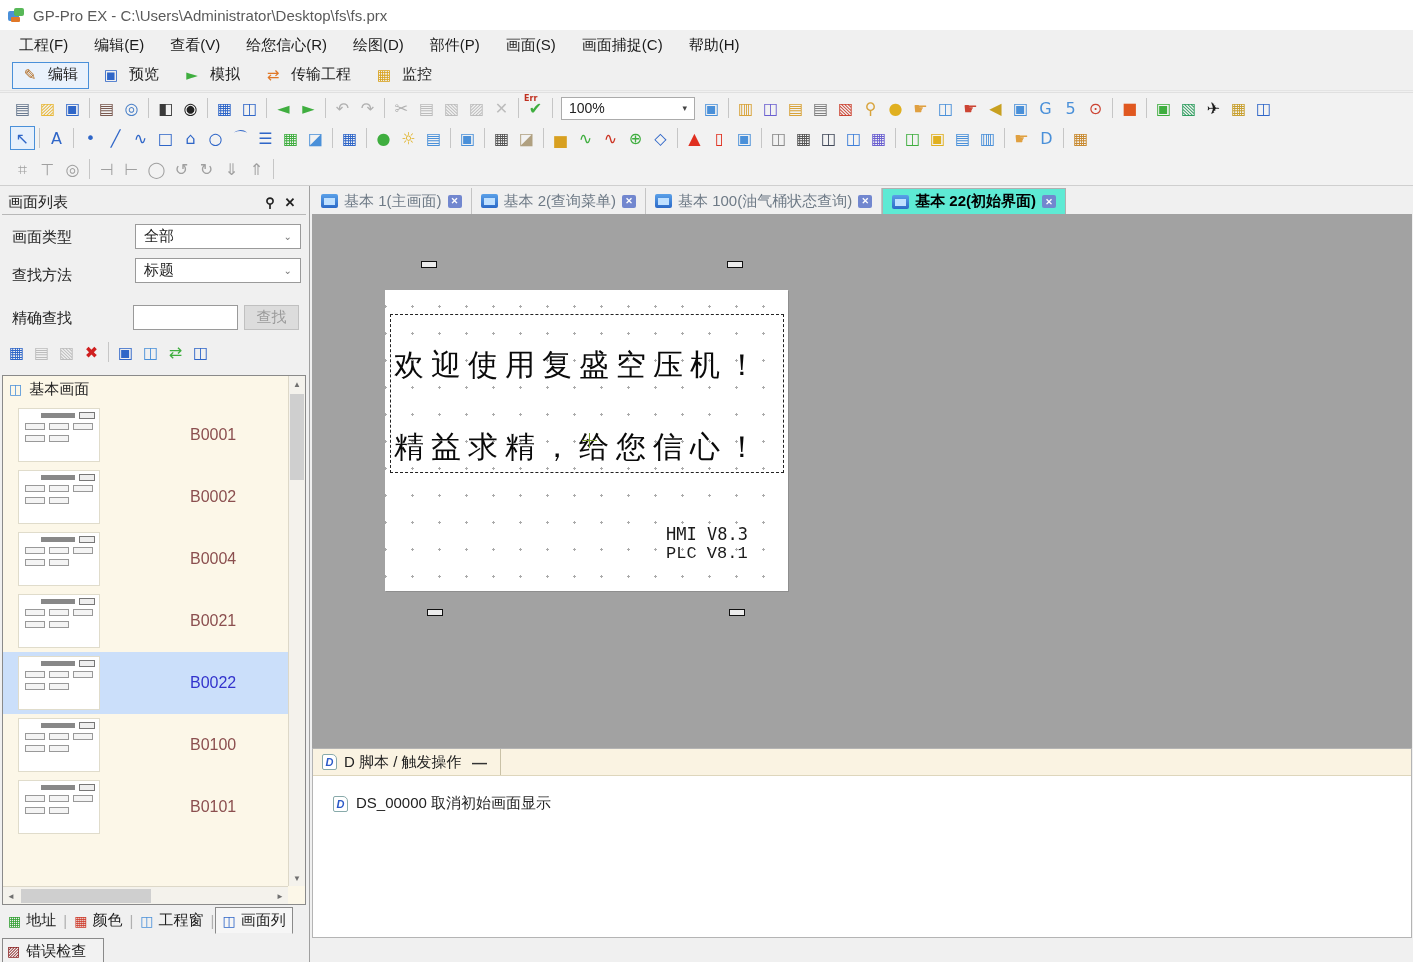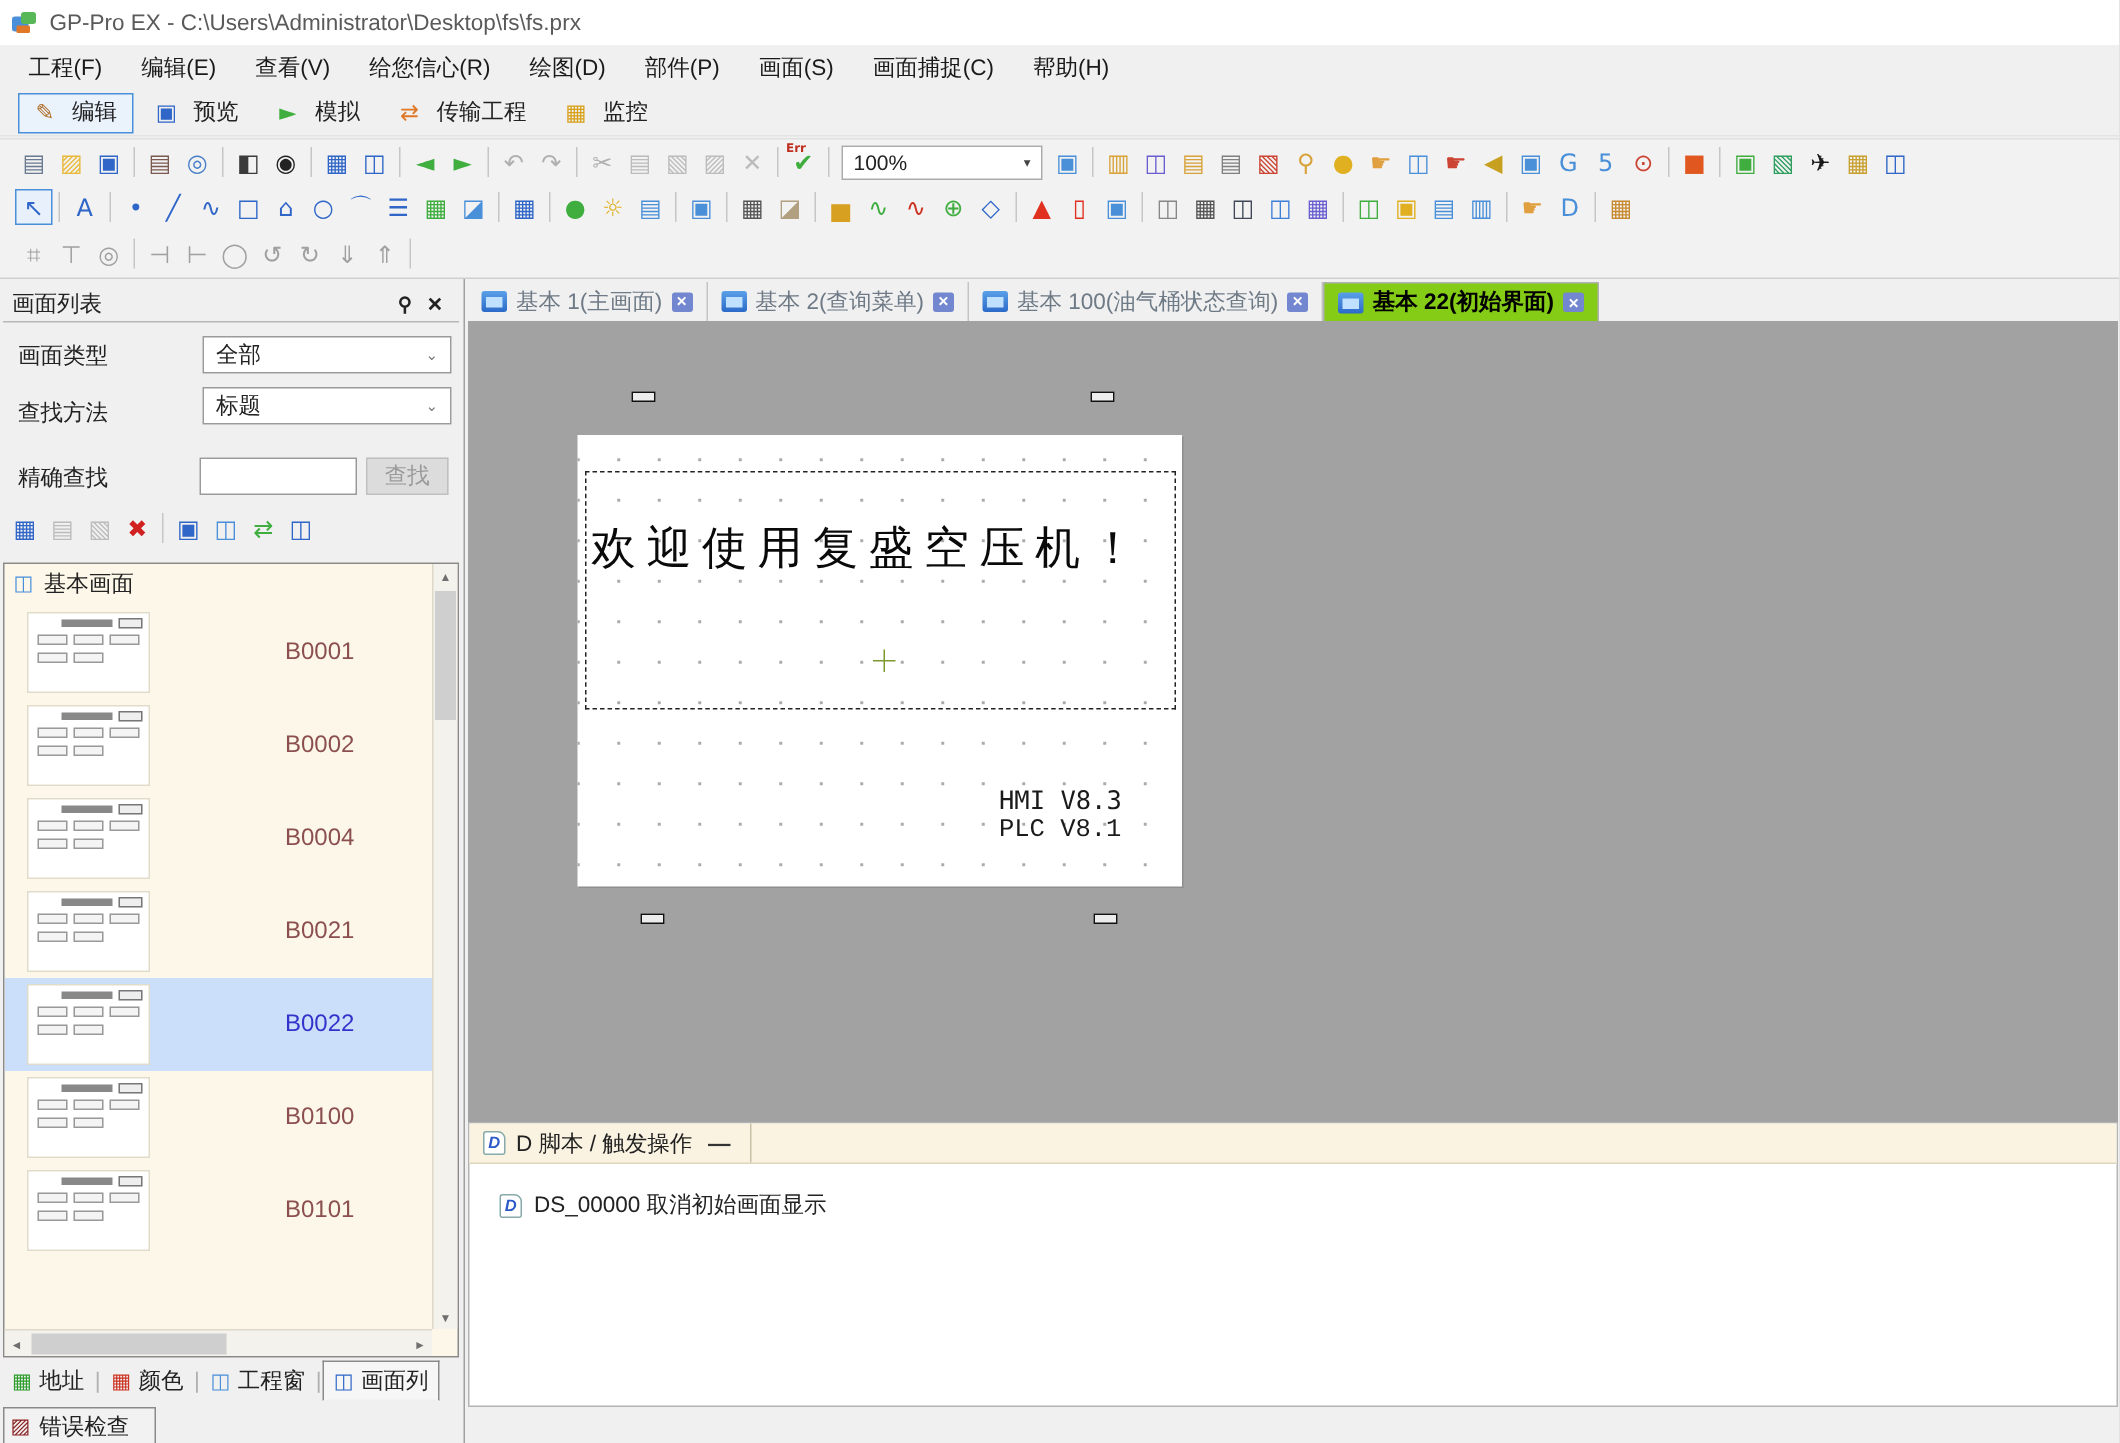--- a/index.html
+++ b/index.html
@@ -100,21 +100,21 @@
   .btab.active { border:1px solid #8a8a8a; border-bottom:1px solid #f0f0f0; background:#f6f6f6; }
   .btab-sep { color:#b0b0b0; padding:0 1px; }
   .bicon { font-size:14px; font-family:"DejaVu Sans",sans-serif; }
   .error-tab { position:absolute; left:2px; bottom:-2px; height:26px; width:102px;
     border:1px solid #8a8a8a; background:#f2f2f2; display:flex; align-items:center; gap:6px; padding-left:4px; }
   
   .right-area { position:absolute; left:311px; top:186px; right:0; bottom:0; background:#f0f0f0; }
   .tabbar { position:absolute; top:2px; left:1px; right:0; height:26px; display:flex; align-items:flex-end; }
   .etab { height:26px; display:flex; align-items:center; gap:6px; padding:0 9px;
     color:#6e7a86; border-right:1px solid #c4c4c4; }
-  .etab.active { background:#84cc16; color:#000; font-weight:bold; border:1px solid #b0b0b0; border-bottom:none; }
+  .etab.active { background:#5eead4; color:#000; font-weight:bold; border:1px solid #b0b0b0; border-bottom:none; }
   .wicon { width:17px; height:14px; background:linear-gradient(#5aa0e8,#2c6ac8); border-radius:2px;
     position:relative; flex:0 0 auto; }
   .wicon::after { content:""; position:absolute; left:3px; top:4px; right:3px; bottom:3px; background:#bfe0ff; }
   .tab-close { width:14px; height:13px; background:#7287cf; color:#fff; font-size:9px; font-weight:bold;
     display:flex; align-items:center; justify-content:center; border-radius:2px; }
   
   .canvas { position:absolute; top:28px; left:1px; right:1px; height:534px; background:#a2a2a2; overflow:hidden; }
   .hmi-screen { position:absolute; left:73px; top:76px; width:403px; height:301px; background:#fff;
     background-image:radial-gradient(#aaa 1px, transparent 1.2px); background-size:27px 27px;
     background-position:14px 30px; box-shadow:1px 1px 0 #8e8e8e; }
@@ -503,20 +503,21 @@
           <span class="wicon"></span>
           <span>基本 22(初始界面)</span>
           <span class="tab-close">✕</span>
         </div>
       </div>
 
     <div class="canvas">
       <div class="hmi-screen">
         <div class="sel-rect"></div>
         <div class="cv-line cv-line1">欢迎使用复盛空压机！</div>
+        <div class="cv-line cv-line2">精益求精，给您信心！</div>
         <div class="cv-ver cv-hmi">HMI V8.3</div>
         <div class="cv-ver cv-plc">PLC V8.1</div>
         <div class="cross"></div>
       </div>
       <div class="handle h1"></div>
       <div class="handle h2"></div>
       <div class="handle h3"></div>
       <div class="handle h4"></div>
     </div>
 

